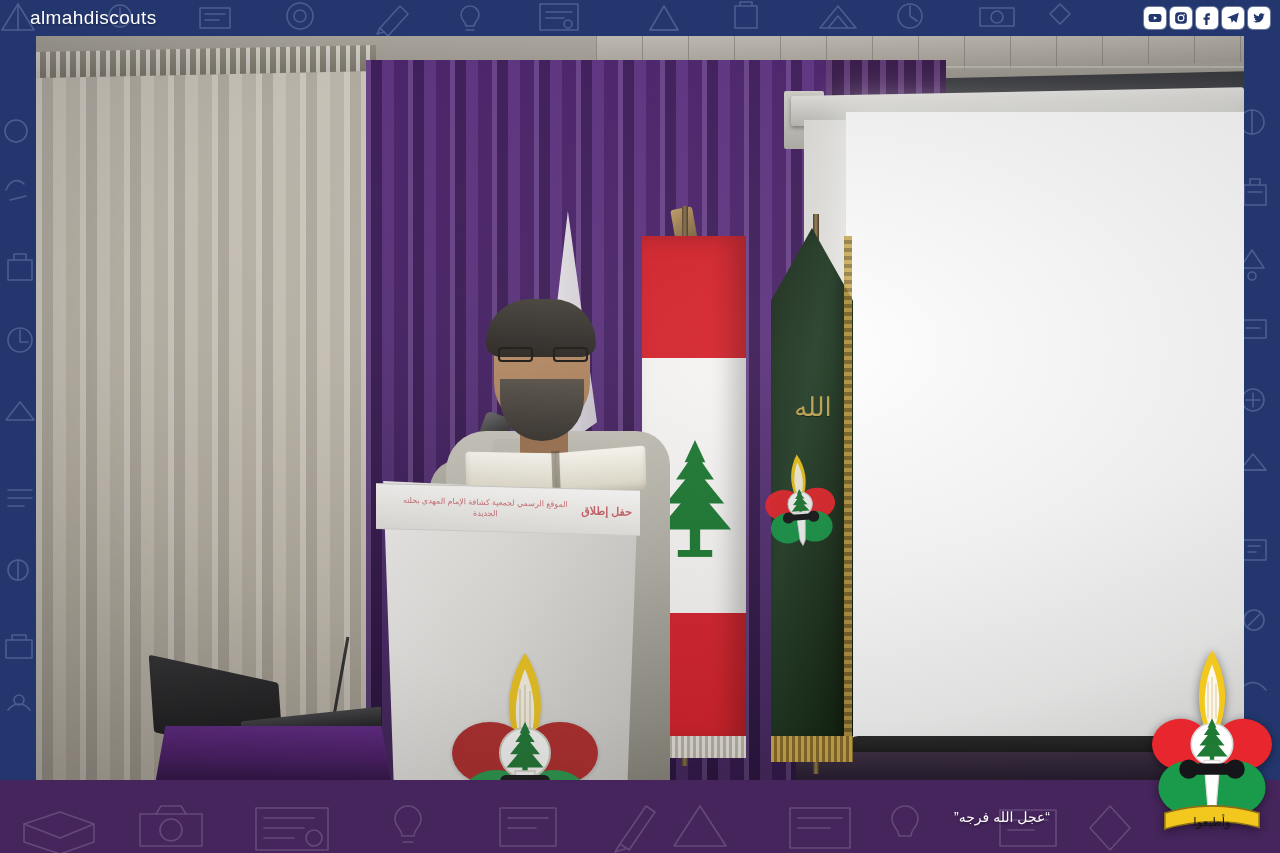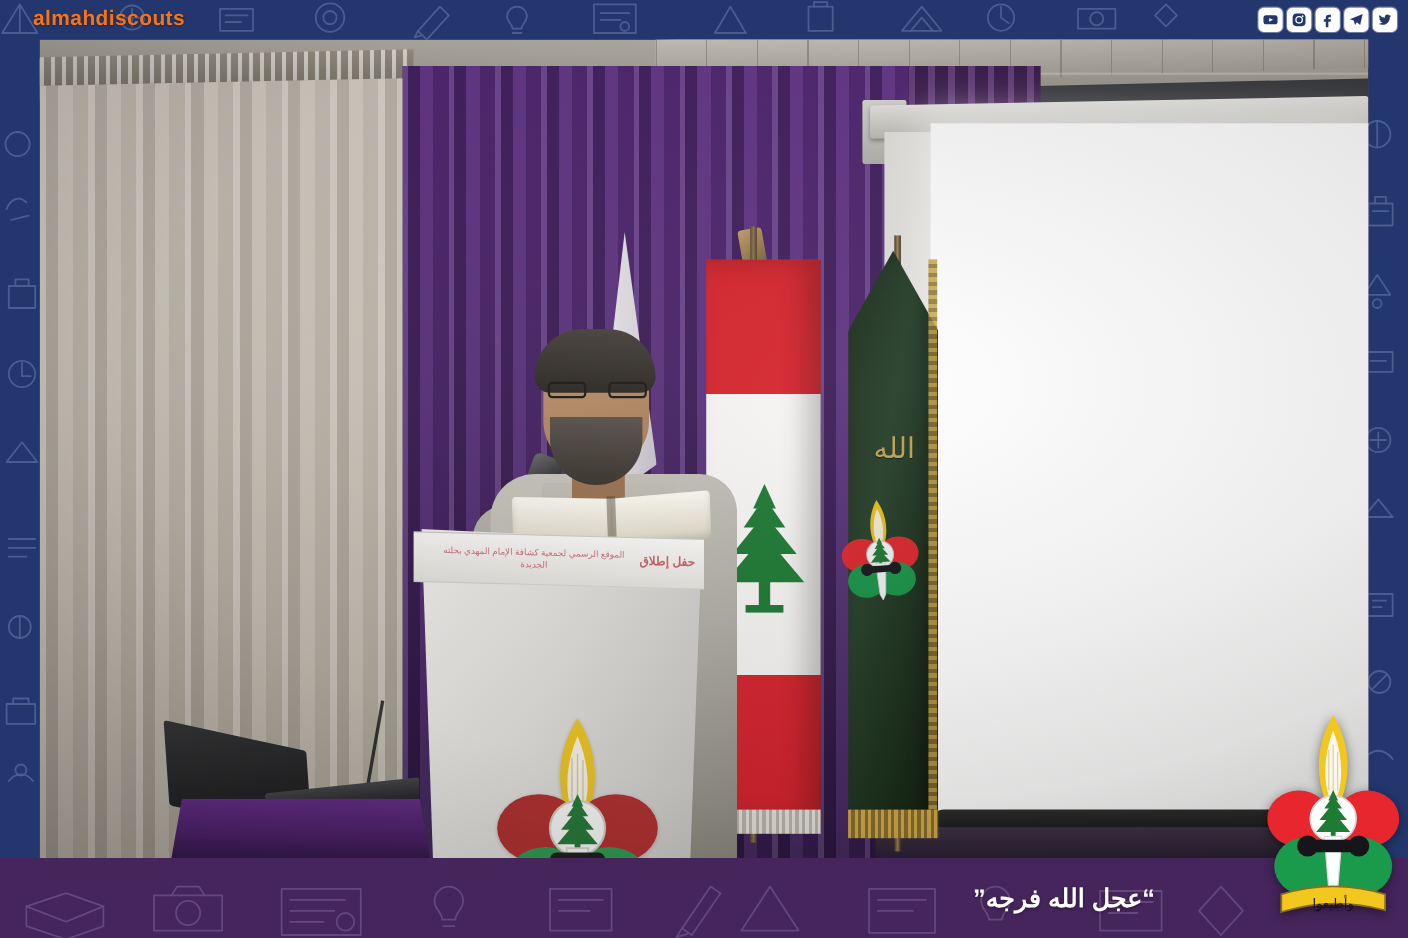--- a/index.html
+++ b/index.html
@@ -30,24 +30,24 @@
   
   .header {
     position: absolute; left: 0; top: 0;
     width: 1280px; height: 36px;
     z-index: 6;
     display: flex; align-items: center;
     justify-content: space-between;
     padding: 0 10px 0 30px;
   }
   .brand {
-    color: #f97316;
+    color: #ffffff;
     font-size: 19px;
     letter-spacing: .4px;
-    font-weight: 700;
+    font-weight: 400;
     text-shadow: 0 1px 2px rgba(0,0,0,.35);
     white-space: nowrap;
   }
   .social {
     display: flex; align-items: center; gap: 4px;
   }
   .sicon {
     width: 22px; height: 22px;
     border-radius: 5px;
     background: #ffffff;
@@ -406,21 +406,21 @@
     display: flex; align-items: baseline; gap: 12px;
     direction: rtl;
     white-space: nowrap;
   }
   .footer-main {
     color: #ffffff; font-size: 38px; font-weight: 700;
     letter-spacing: 0px;
     text-shadow: 0 2px 4px rgba(0,0,0,.4);
   }
   .footer-sub {
-    color: #ffffff; font-size: 23px; font-weight: 700;
+    color: #ffffff; font-size: 14px; font-weight: 400;
     text-shadow: 0 1px 3px rgba(0,0,0,.4);
     margin-left: 31px;
   }
 
   
   .corner-emblem {
     position: absolute;
     right: 8px; bottom: 2px;
     width: 120px; height: 215px;
     z-index: 7;

